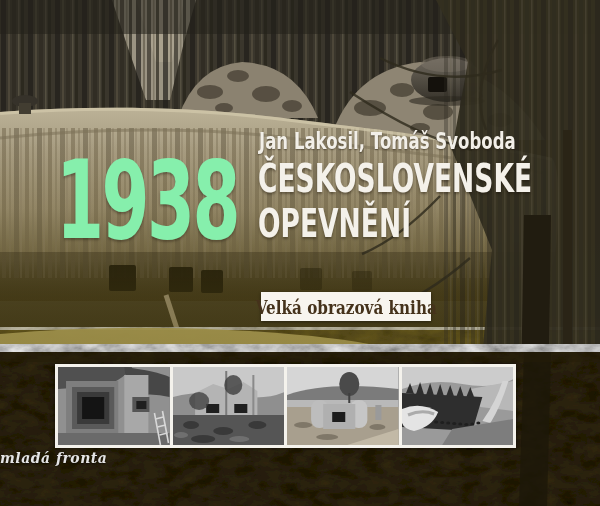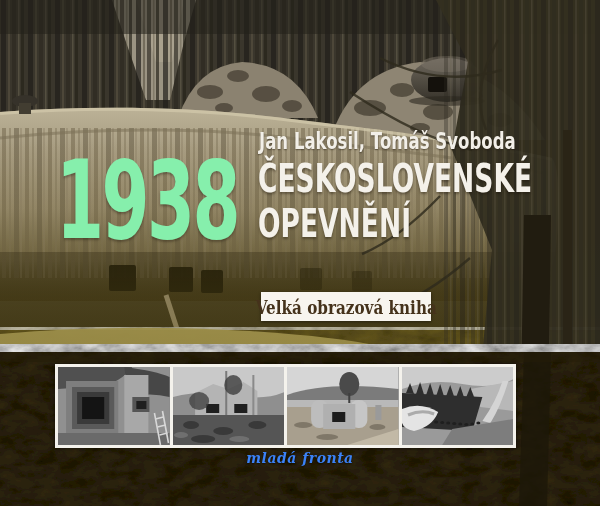--- a/index.html
+++ b/index.html
@@ -45,23 +45,23 @@
 
   .strip{
     position:absolute;left:55px;top:364px;width:461px;height:84px;
     background:#f4f2ec;box-sizing:border-box;padding:3px;
     display:flex;gap:3px;box-shadow:0 0 4px rgba(0,0,0,.55);
   }
   .thumb{flex:1 1 0;position:relative;overflow:hidden;background:#8a8a8a;}
   .thumb svg{display:block;width:100%;height:100%;}
 
   .publisher{
-    position:absolute;left:0;right:0;top:450px;text-align:center;
+    position:absolute;left:0;right:0;top:450px;text-align:left;
     font-family:"DejaVu Serif",serif;font-style:italic;font-weight:bold;
-    font-size:14px;color:#3b82f6;letter-spacing:.5px;
+    font-size:14px;color:#e5e5e5;letter-spacing:.5px;
     text-shadow:0 1px 2px rgba(0,0,0,.6);
   }
 </style>
 </head>
 <body>
 
 <div class="cover">
 
   <svg class="bg" viewBox="0 0 600 506" xmlns="http://www.w3.org/2000/svg">
     <defs>

